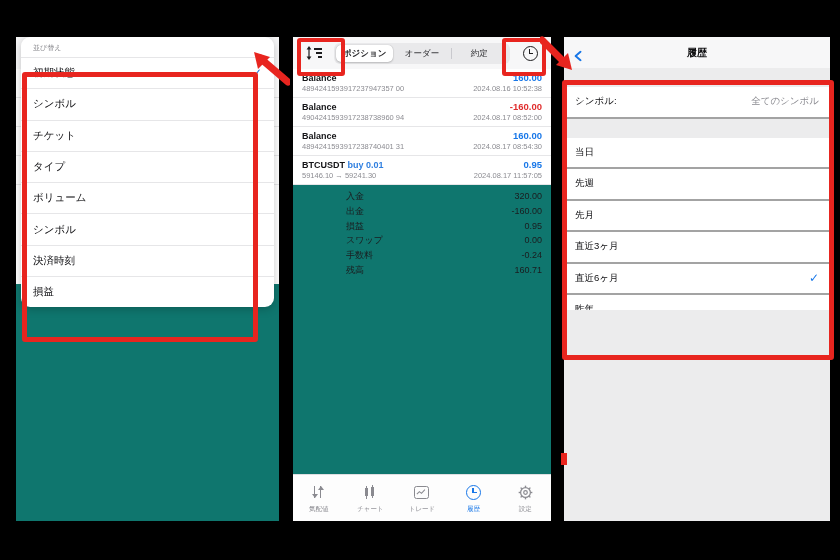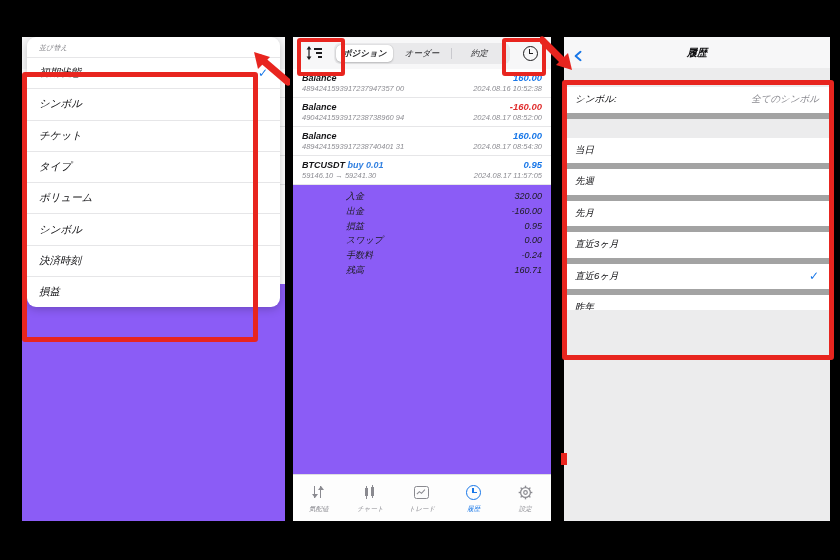--- a/index.html
+++ b/index.html
@@ -2,22 +2,22 @@
 <html><head>
 <meta charset="utf-8">
 <style>
   * { margin:0; padding:0; box-sizing:border-box; }
   html,body { width:840px; height:560px; background:#000; overflow:hidden; }
   body { font-family:"Liberation Sans","DejaVu Sans",sans-serif; }
 
   .stage { position:relative; width:840px; height:560px; background:#000; }
 
   
-  .panel { position:absolute; background:#8b5cf6; overflow:hidden;font-style:italic; }
-  #panel1 { left:22px;  top:37px; width:263px; height:484px; }
+  .panel { position:absolute; background:#0f766e; overflow:hidden; }
+  #panel1 { left:16px;  top:37px; width:263px; height:484px; }
   #panel2 { left:293px; top:37px; width:258px; height:484px; }
   #panel3 { left:564px; top:37px; width:266px; height:484px; }
 
   
   .toolbar { position:relative; height:32px; background:#f7f7f8; display:flex;
              align-items:center; padding:0 6px; }
   .tb-icon { width:30px; height:26px; display:flex; align-items:center;
              justify-content:center; flex:0 0 auto; }
   .seg { flex:1 1 auto; height:21px; background:#e9e9eb; border-radius:6px;
          display:flex; align-items:center; margin:0 5px; padding:2px;
@@ -101,21 +101,21 @@
   
   .navbar { height:31px; background:#f7f7f8; display:flex; align-items:center;
             justify-content:center; position:relative; }
   .navbar .back { position:absolute; left:9px; top:50%; transform:translateY(-50%);
             width:11px; height:11px; }
   .navbar .nt { font-size:10px; font-weight:bold; color:#121214; }
   .gapbar { height:19px; background:#ececed; }
   .p3list { background:#fff; }
   .p3row { height:31.5px; display:flex; align-items:center;
            justify-content:space-between; padding:0 11px;
-           border-bottom:6px solid #a3a3a3; }
+           border-bottom:2px solid #a3a3a3; }
   .p3lab { font-size:9.5px; color:#101013; }
   .p3val { font-size:9.5px; color:#8b8b91; }
   .p3fill { background:#ececed; position:absolute; left:0; right:0; bottom:0; top:273px; }
   .chk { color:#1877e8; font-size:12px; font-weight:bold; line-height:1; }
 
   
   .bgwrap { position:relative; background:#fff; }
   .bgrow { padding:3px 9px 4px; border-bottom:1px solid #e6e6e8; }
 
   

